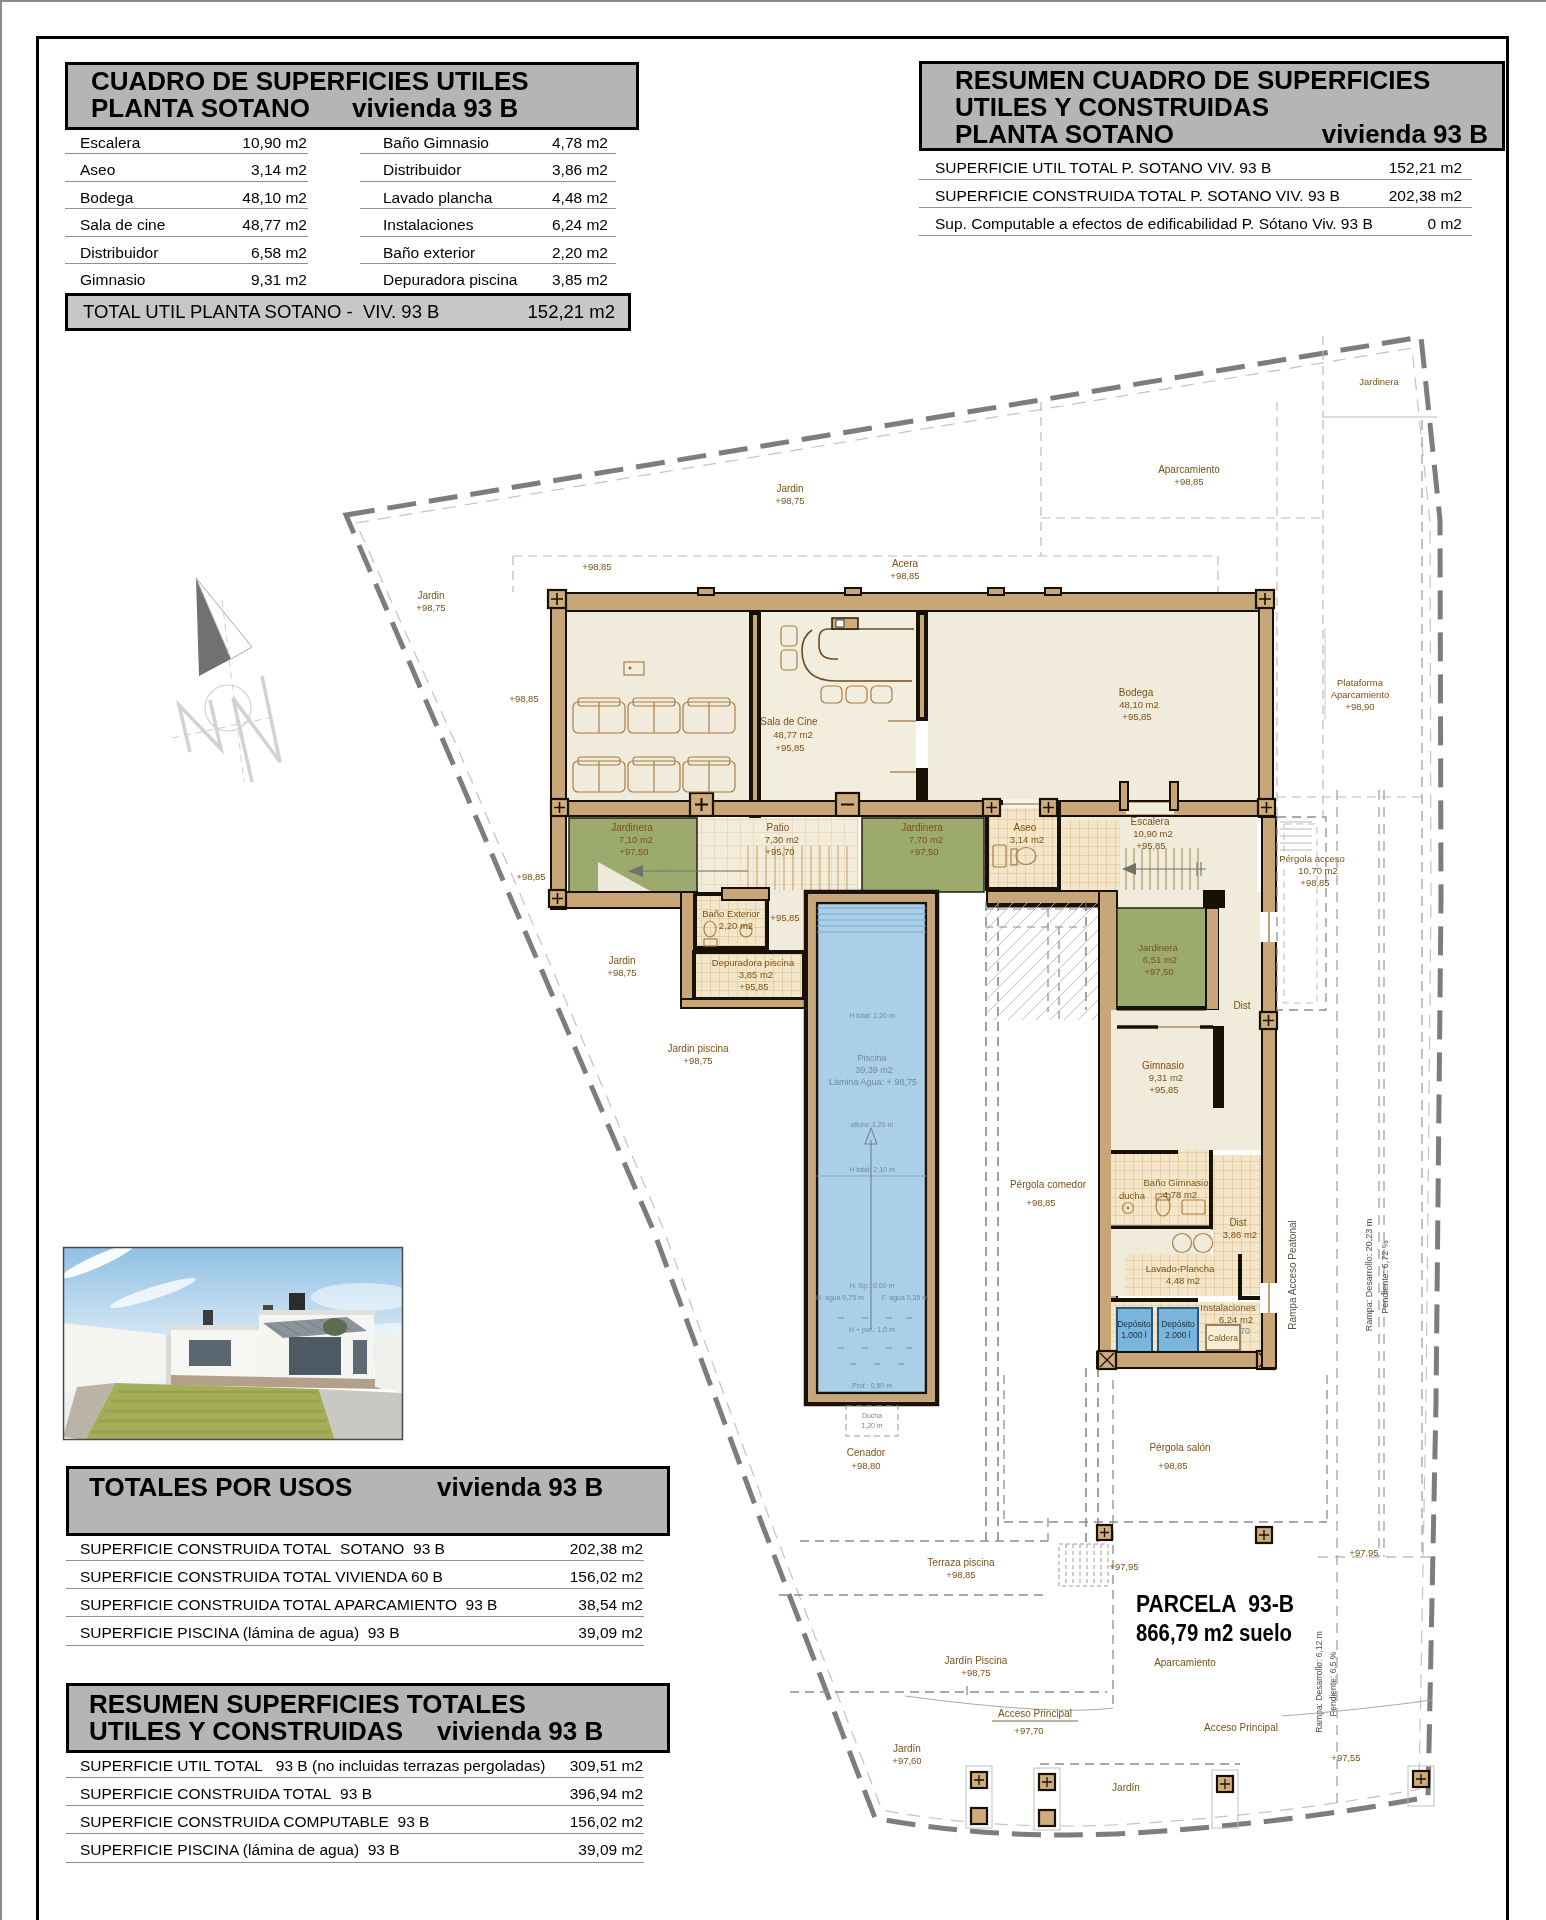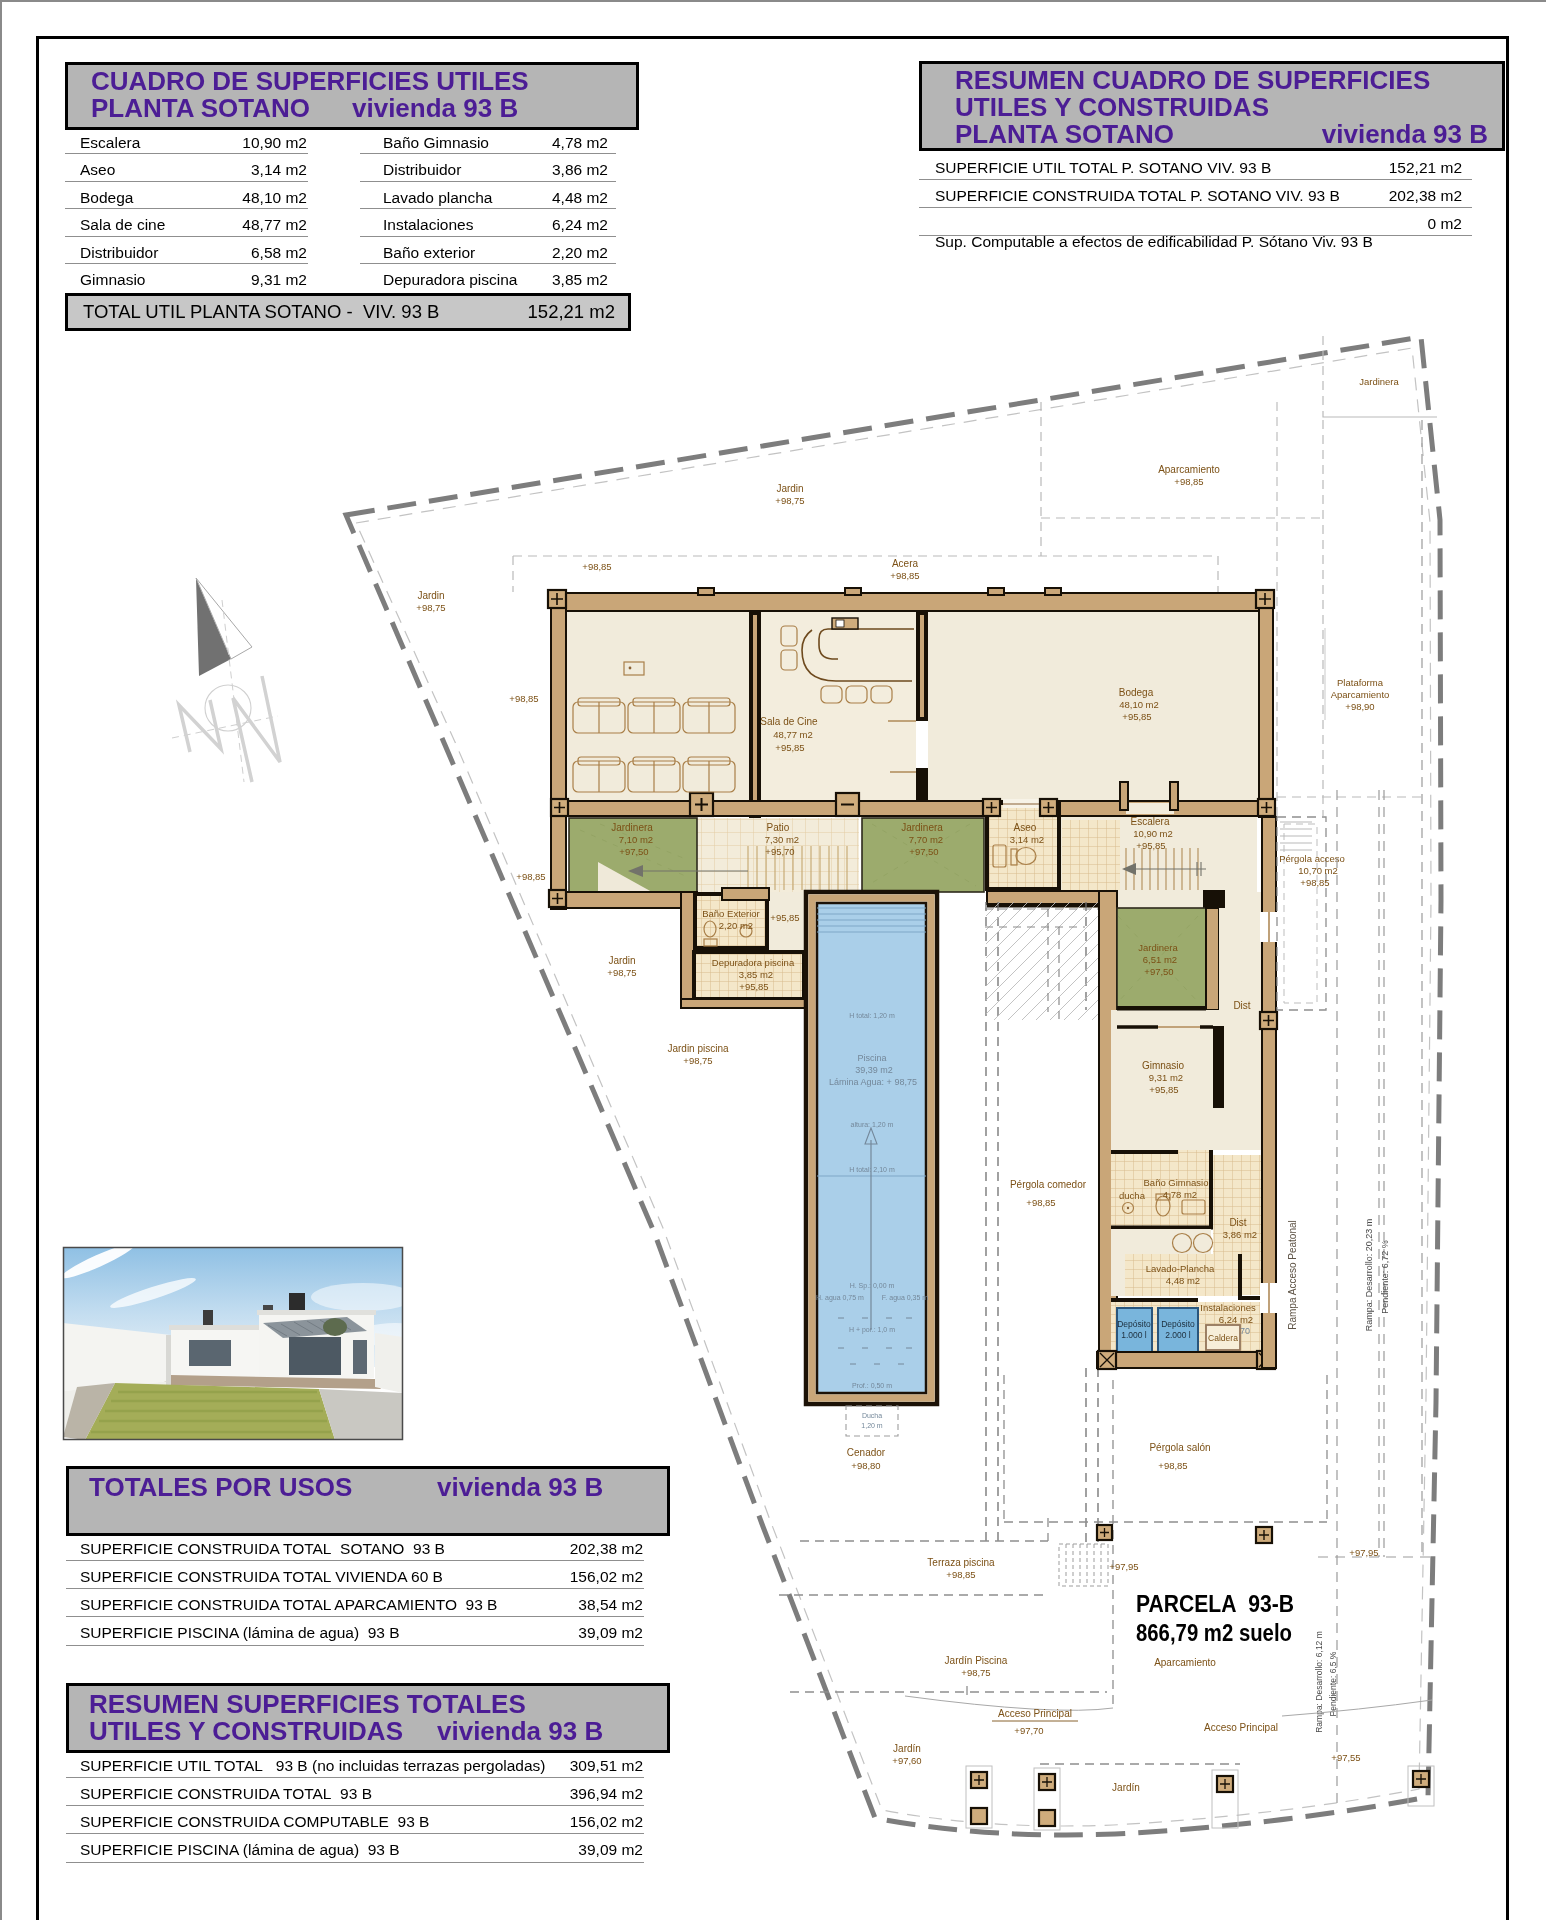--- a/index.html
+++ b/index.html
@@ -1,19 +1,19 @@
 <!DOCTYPE html>
 <html><head>
 <meta charset="utf-8">
 <style>
   html,body{margin:0;padding:0;}
   body{width:1546px;height:1920px;position:relative;background:#ffffff;
        font-family:"Liberation Sans", sans-serif;overflow:hidden;}
   .abs{position:absolute;}
-  .hdr{background:#b5b5b5;border:3px solid #000;color:#4c1d95;font-weight:bold;}
+  .hdr{background:#b5b5b5;border:3px solid #000;color:#000000;font-weight:bold;}
   .rowline{position:absolute;height:1px;background:#8f8f8f;}
   .cell{position:absolute;font-size:15.5px;color:#000;white-space:nowrap;}
   .cellr{position:absolute;font-size:15.5px;color:#000;white-space:nowrap;text-align:right;}
 </style>
 </head>
 <body>
 
 <div class="abs" style="left:0;top:0;width:1546px;height:2px;background:#8a8a8a;"></div>
 
 <div class="abs" style="left:0;top:0;width:2px;height:1920px;background:#8a8a8a;"></div>
@@ -70,21 +70,21 @@
   <div>UTILES Y CONSTRUIDAS</div>
   <div>PLANTA SOTANO<span style="position:absolute;right:14px;">vivienda 93 B</span></div>
 </div>
 
 <div class="cell" style="left:935px;top:159px;">SUPERFICIE UTIL TOTAL P. SOTANO VIV. 93 B</div>
 <div class="cellr" style="left:1330px;top:159px;width:132px;">152,21 m2</div>
 <div class="rowline" style="left:919px;top:179px;width:553px;"></div>
 <div class="cell" style="left:935px;top:187px;">SUPERFICIE CONSTRUIDA TOTAL P. SOTANO VIV. 93 B</div>
 <div class="cellr" style="left:1330px;top:187px;width:132px;">202,38 m2</div>
 <div class="rowline" style="left:919px;top:207px;width:553px;"></div>
-<div class="cell" style="left:935px;top:233px;text-align:center;">Sup. Computable a efectos de edificabilidad P. Sótano Viv. 93 B</div>
+<div class="cell" style="left:935px;top:215px;text-align:center;">Sup. Computable a efectos de edificabilidad P. Sótano Viv. 93 B</div>
 <div class="cellr" style="left:1330px;top:215px;width:132px;">0 m2</div>
 <div class="rowline" style="left:919px;top:235px;width:553px;"></div>
 
 <div class="abs hdr" style="left:66px;top:1466px;width:578px;height:59px;font-size:26px;padding-left:20px;line-height:27px;padding-top:5px;">
   <div>TOTALES POR USOS<span style="position:absolute;left:368px;">vivienda 93 B</span></div>
 </div>
 
 <div class="cell" style="left:80px;top:1540px;">SUPERFICIE CONSTRUIDA TOTAL&nbsp; SOTANO&nbsp; 93 B</div>
 <div class="cellr" style="left:510px;top:1540px;width:133px;">202,38 m2</div>
 <div class="rowline" style="left:66px;top:1560px;width:578px;"></div>

